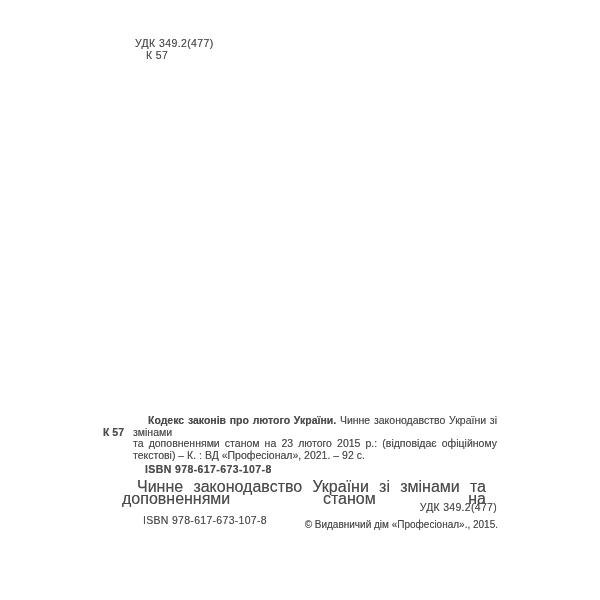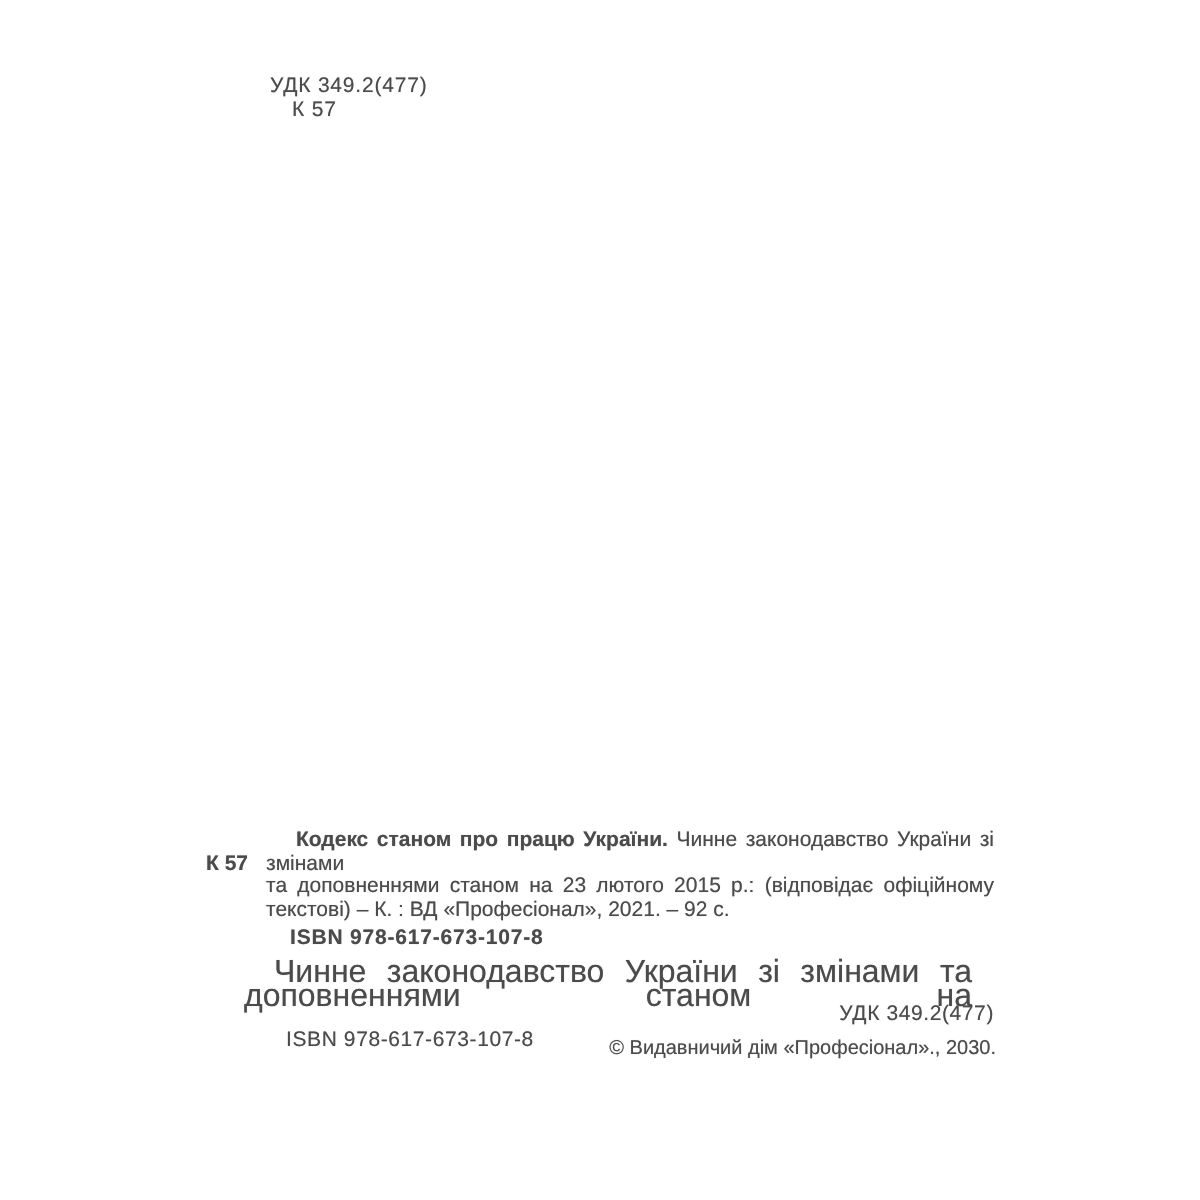--- a/index.html
+++ b/index.html
@@ -109,30 +109,30 @@
 
 <div class="page soft">
 
   <div class="top-codes">
     <div>УДК 349.2(477)</div>
     <div class="code2">К 57</div>
   </div>
 
   <div class="card">
     <span class="margin-code">К 57</span>
-    <div class="jline indent"><span class="bold">Кодекс станом про працю України.</span> <span>Чинне законодавство України зі змінами</span></div>
+    <div class="jline indent"><span class="bold">Кодекс законів про лютого України.</span> <span>Чинне законодавство України зі змінами</span></div>
     <div class="jline">та доповненнями станом на 23 лютого 2015 р.: (відповідає офіційному</div>
     <div>текстові) – К. : ВД «Професіонал», 2021. – 92 с.</div>
   </div>
 
   <div class="isbn-bold">ISBN 978-617-673-107-8</div>
 
   <div class="annotation">
     <div class="jline indent">Чинне законодавство України зі змінами та доповненнями станом на</div>
   </div>
 
   <div class="udk-bottom">УДК 349.2(477)</div>
 
   <div class="footer-isbn">ISBN 978-617-673-107-8</div>
 
-  <div class="footer-copy">© Видавничий дім «Професіонал»., 2030.</div>
+  <div class="footer-copy">© Видавничий дім «Професіонал»., 2015.</div>
 
 </div>
 
 </body></html>

